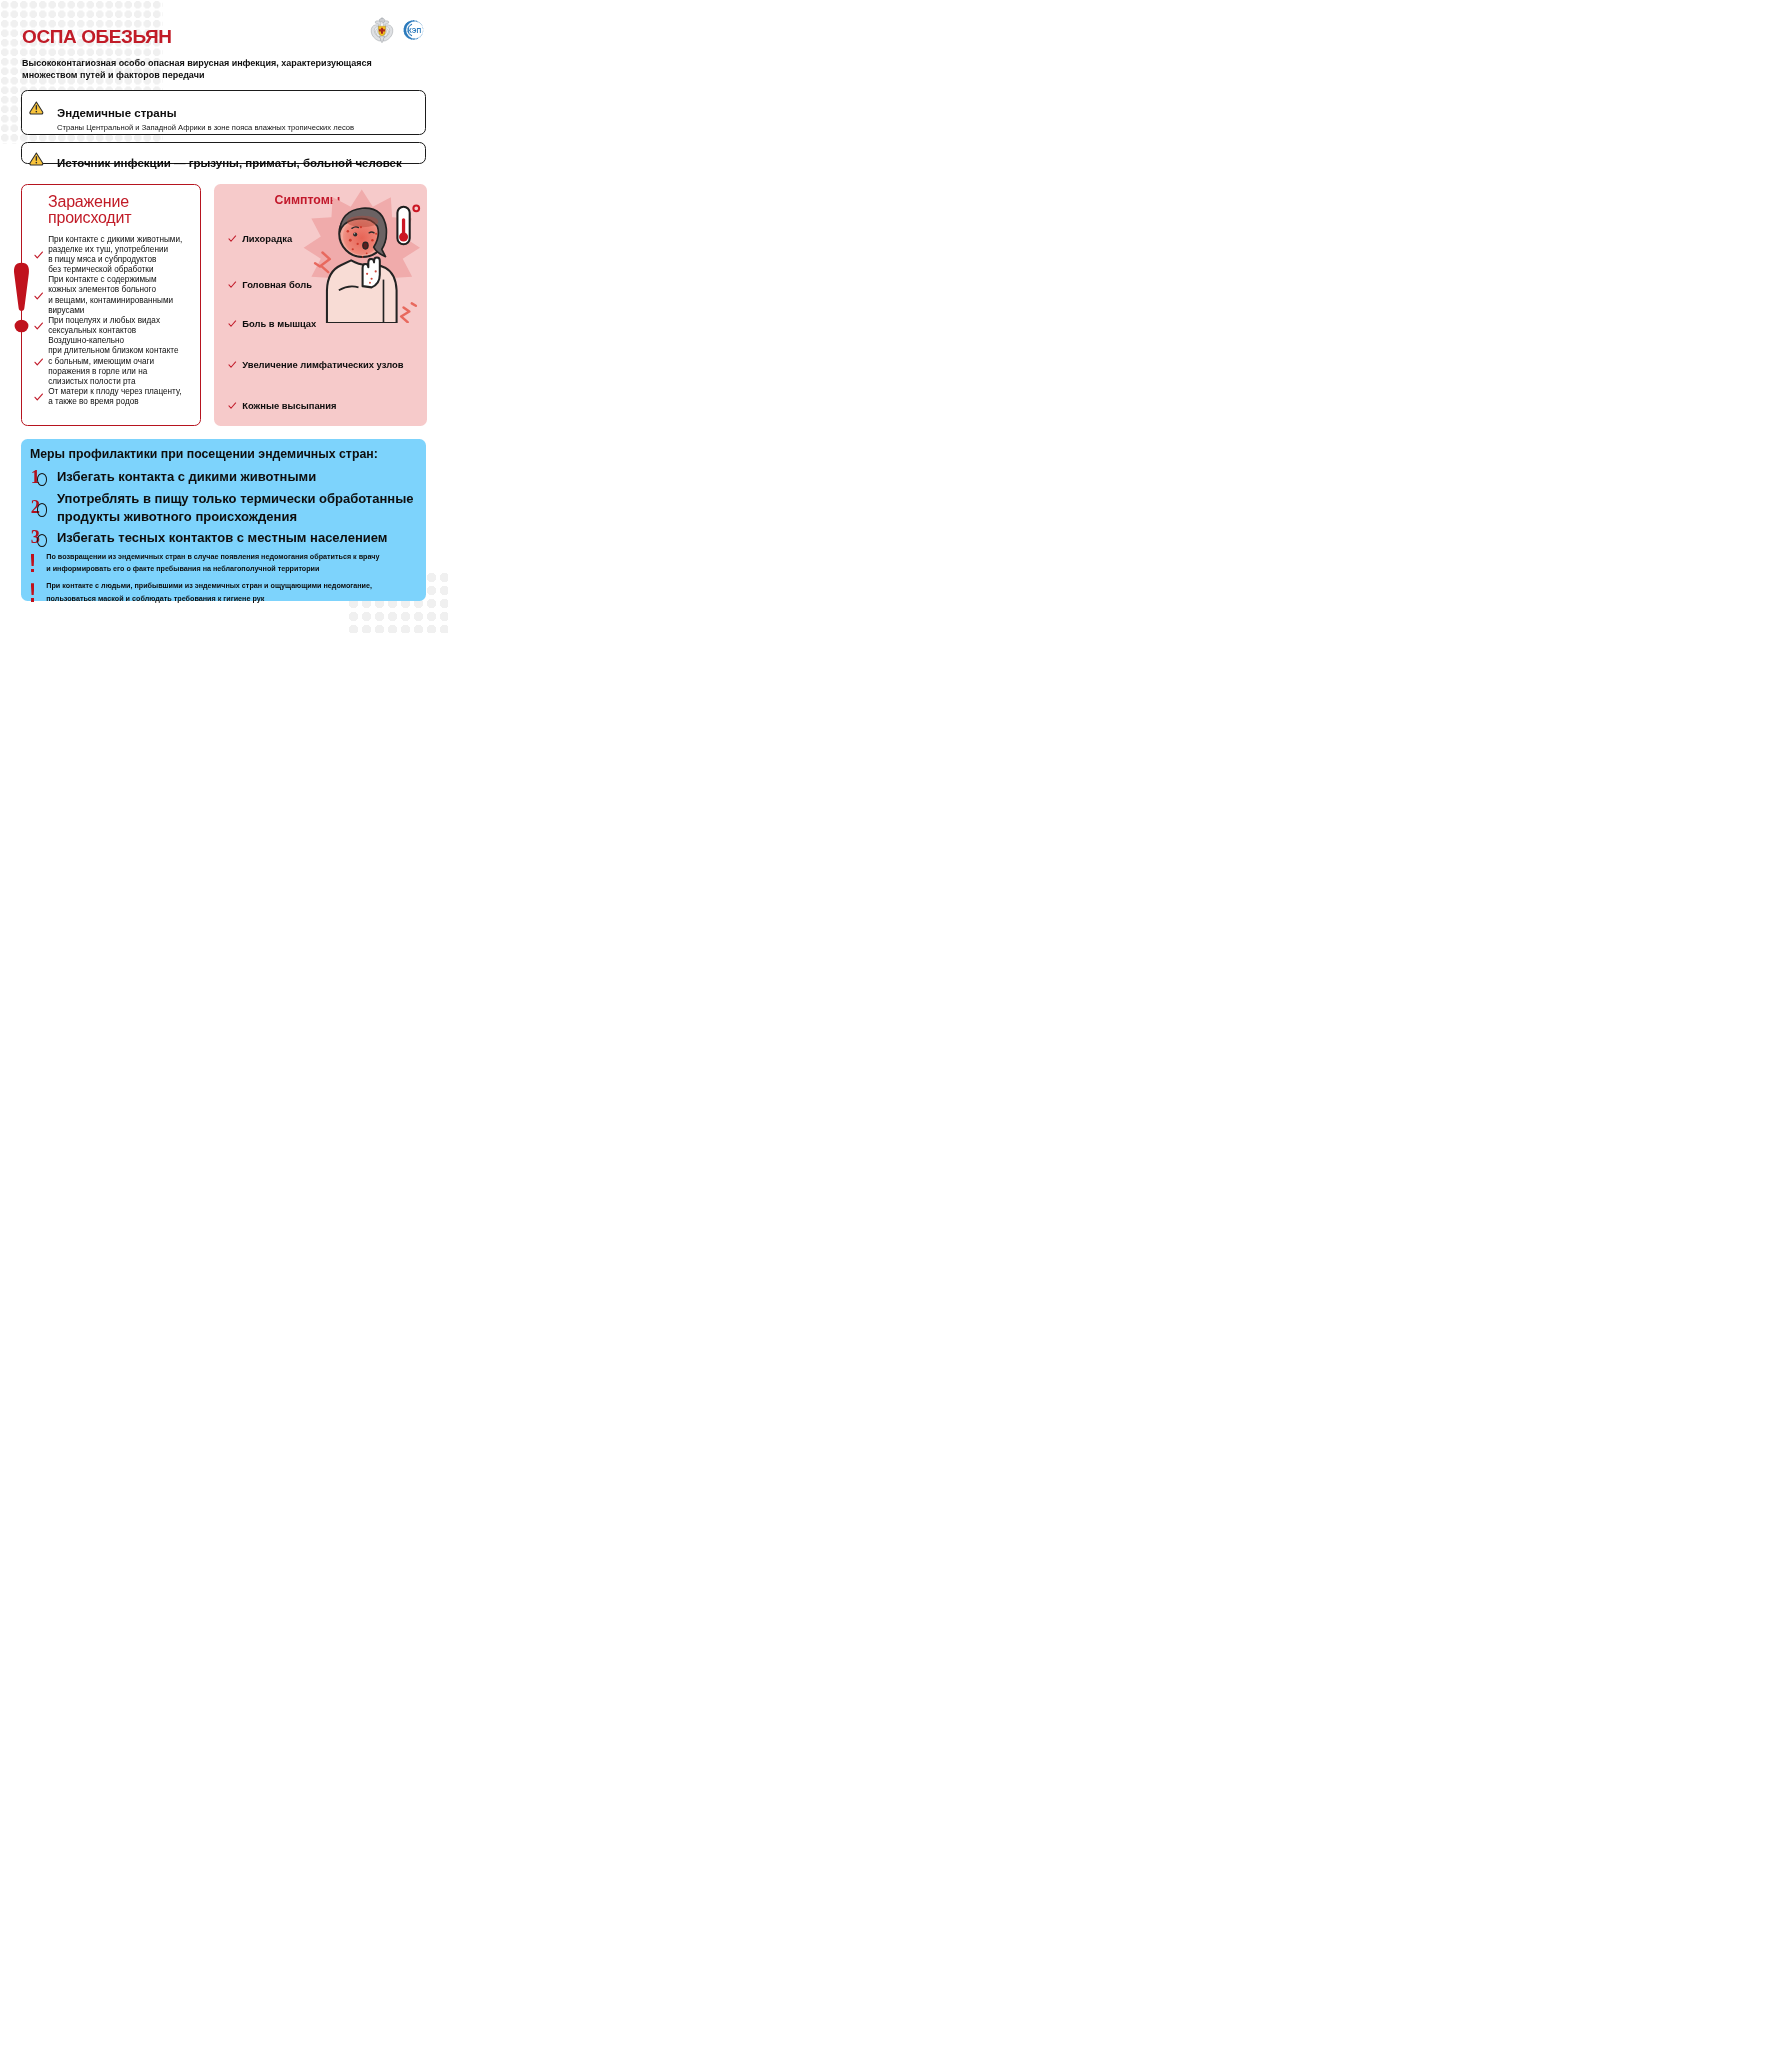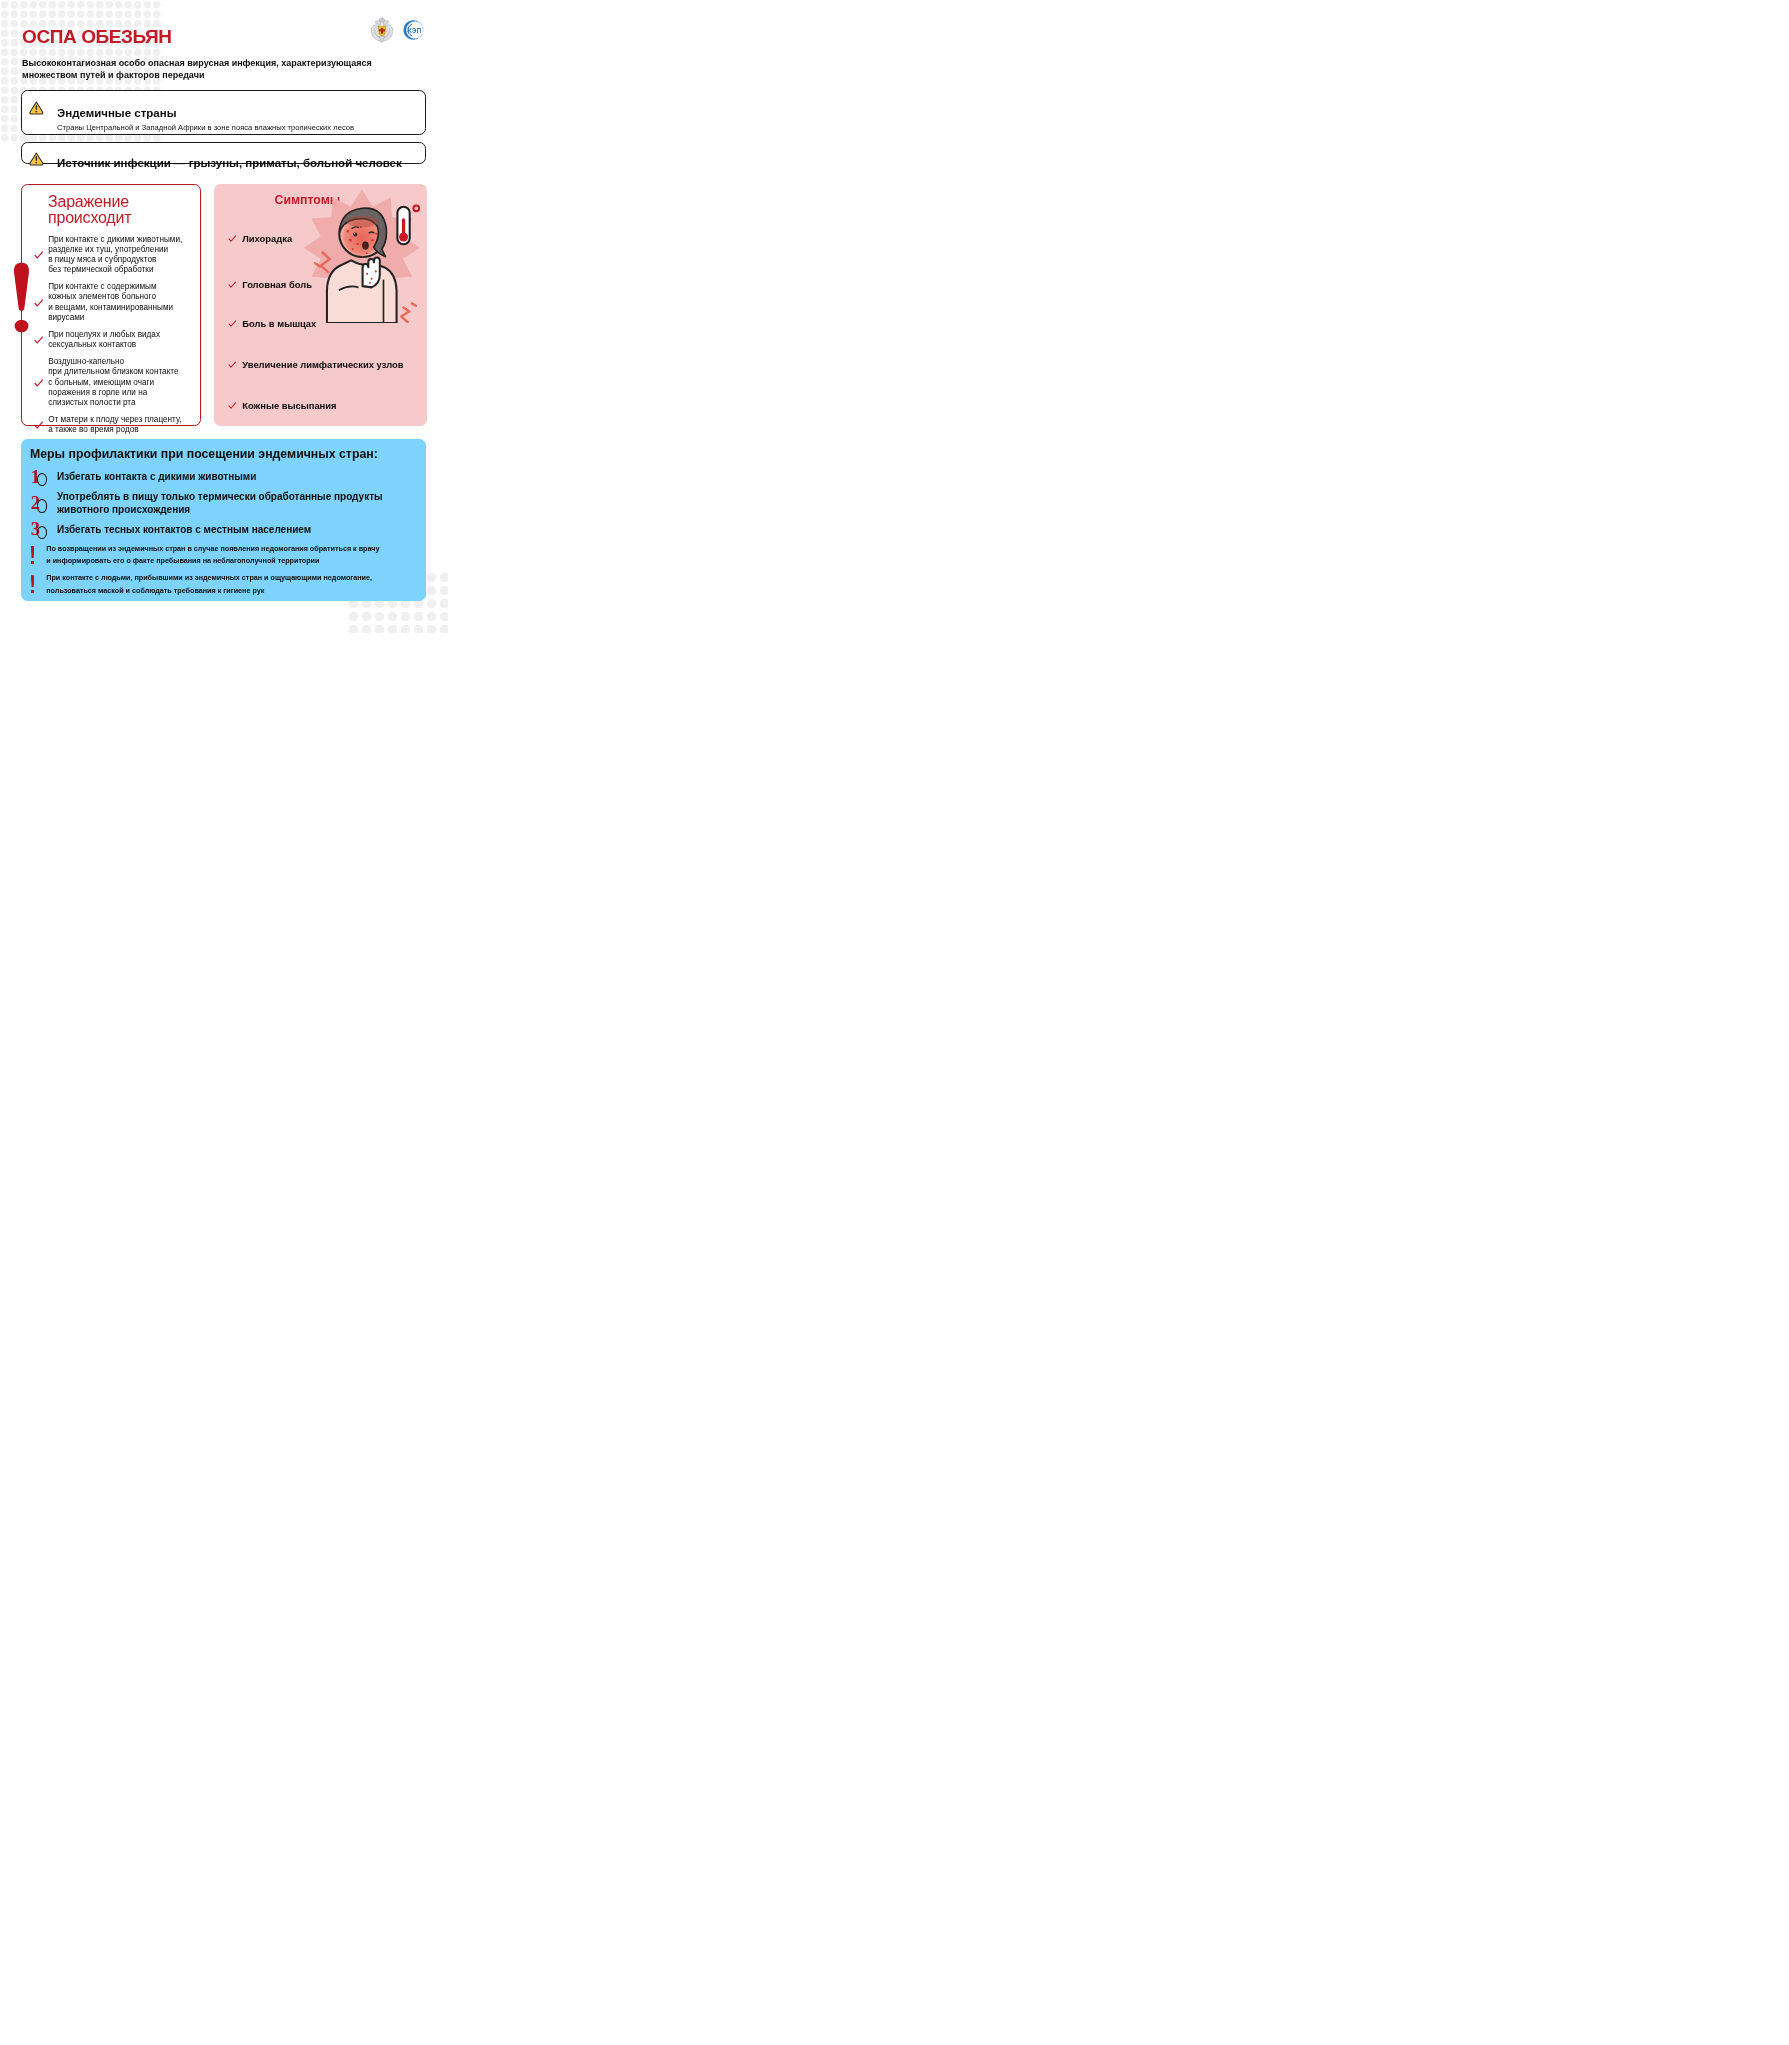--- a/index.html
+++ b/index.html
@@ -66,21 +66,21 @@
     background:#fff;border:1.2px solid #b6141f;border-radius:6.5px;
     box-sizing:border-box;
   }
   .infection h2{
     margin:9.4px 0 0 26px;
     font-size:16px;font-weight:normal;letter-spacing:-0.2px;
     color:#c11b27;line-height:1.0;
   }
   .inf-list{
     list-style:none;margin:8.2px 5.7px 0 11.5px;padding:0;
-    display:flex;flex-direction:column;gap:7px;
+    display:flex;flex-direction:column;gap:0;
   }
   .inf-list li{display:flex;align-items:center;gap:5.3px;}
   .inf-list .chk{flex:0 0 auto;width:9.4px;height:8.2px;}
   .inf-list .txt{
     font-size:8.2px;line-height:1.24;white-space:pre-line;color:#0d0d0d;
   }
   .big-excl{position:absolute;left:-12px;top:76px;width:23px;height:74px;}
 
   
   .symptoms{
@@ -112,21 +112,21 @@
   .p-num{
     position:relative;flex:0 0 16.4px;height:19px;
     font-family:"Liberation Serif", serif;
     font-size:18.4px;font-weight:bold;color:#b2101c;line-height:19px;
     text-align:left;padding-left:0.8px;
   }
   .p-num .ring{
     position:absolute;left:6.5px;top:5.3px;width:8.6px;height:11.5px;
     border:0.7px solid #141414;border-radius:50%;
   }
-  .p-text{font-size:10px;font-weight:bold;color:#0d0d0d;line-height:1.35;}
+  .p-text{font-size:13px;font-weight:bold;color:#0d0d0d;line-height:1.35;}
   .w-row{display:flex;align-items:center;gap:10.6px;margin-bottom:3.7px;}
   .w-excl{flex:0 0 5.7px;height:19px;position:relative;}
   .w-excl .bar{
     position:absolute;left:0.8px;top:0;width:3.7px;height:12px;
     background:#c0111c;
     clip-path:polygon(0 0,100% 0,78% 100%,22% 100%);
   }
   .w-excl .pt{
     position:absolute;left:1.2px;bottom:0.8px;width:3.1px;height:3.3px;background:#c0111c;
   }

